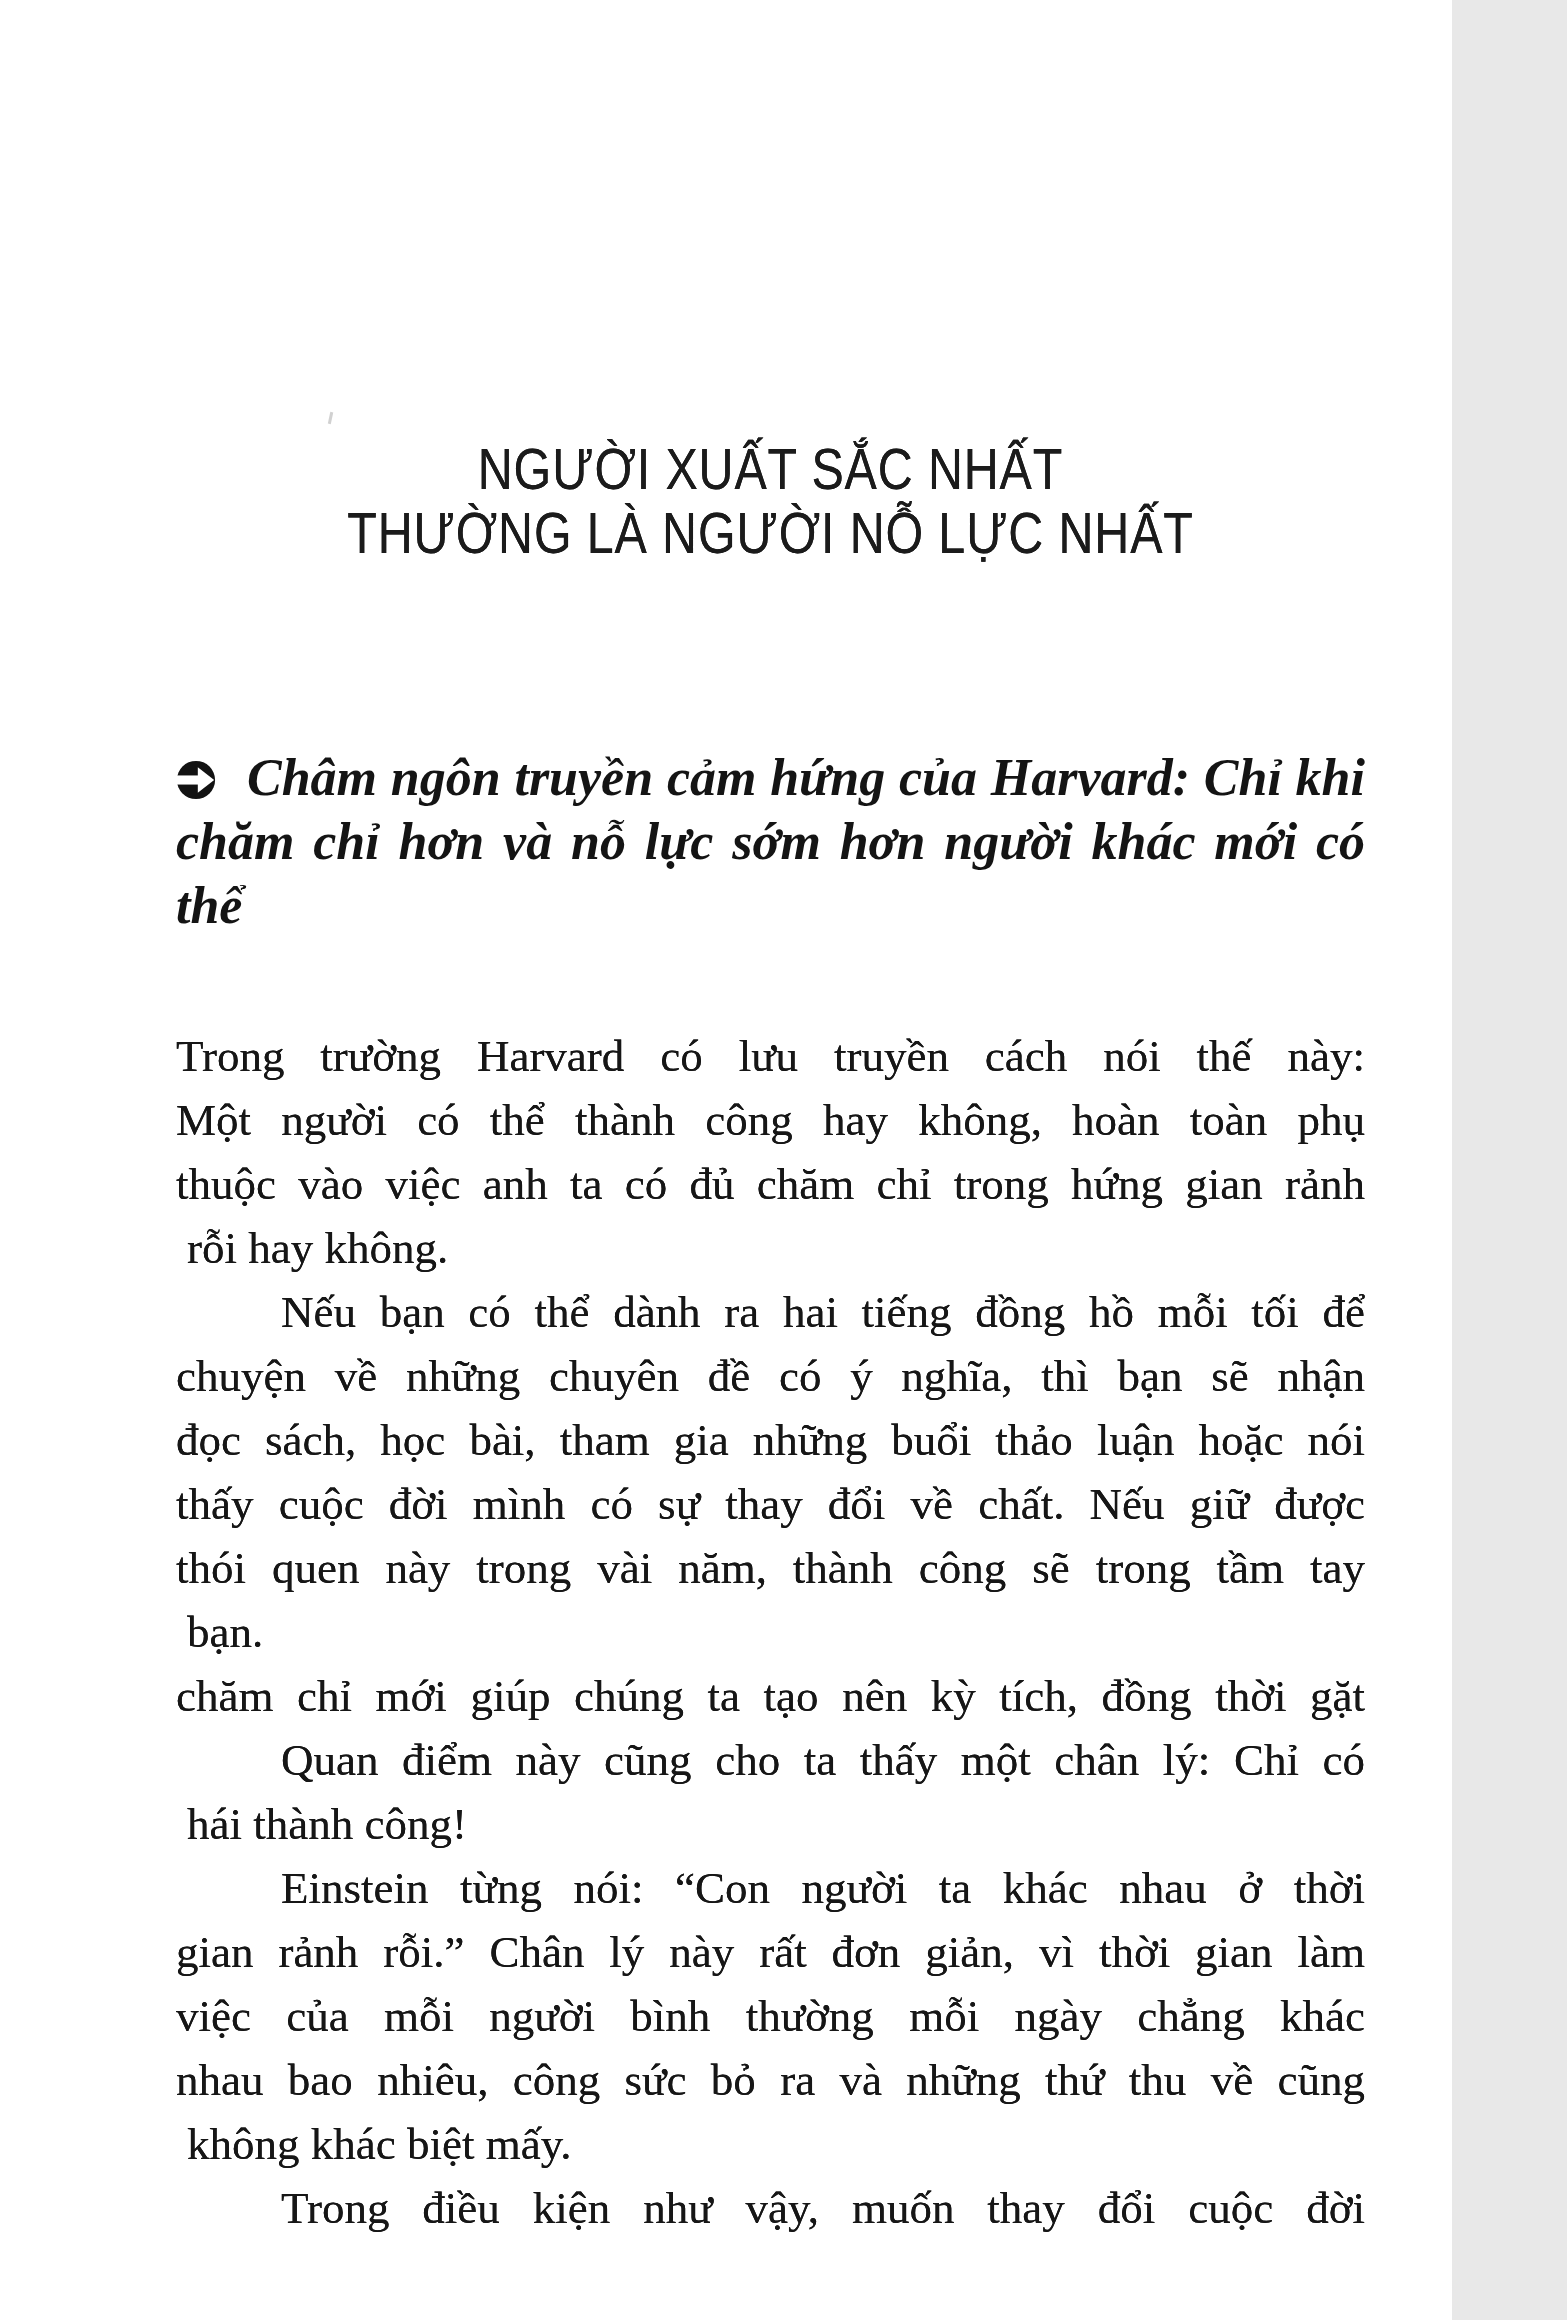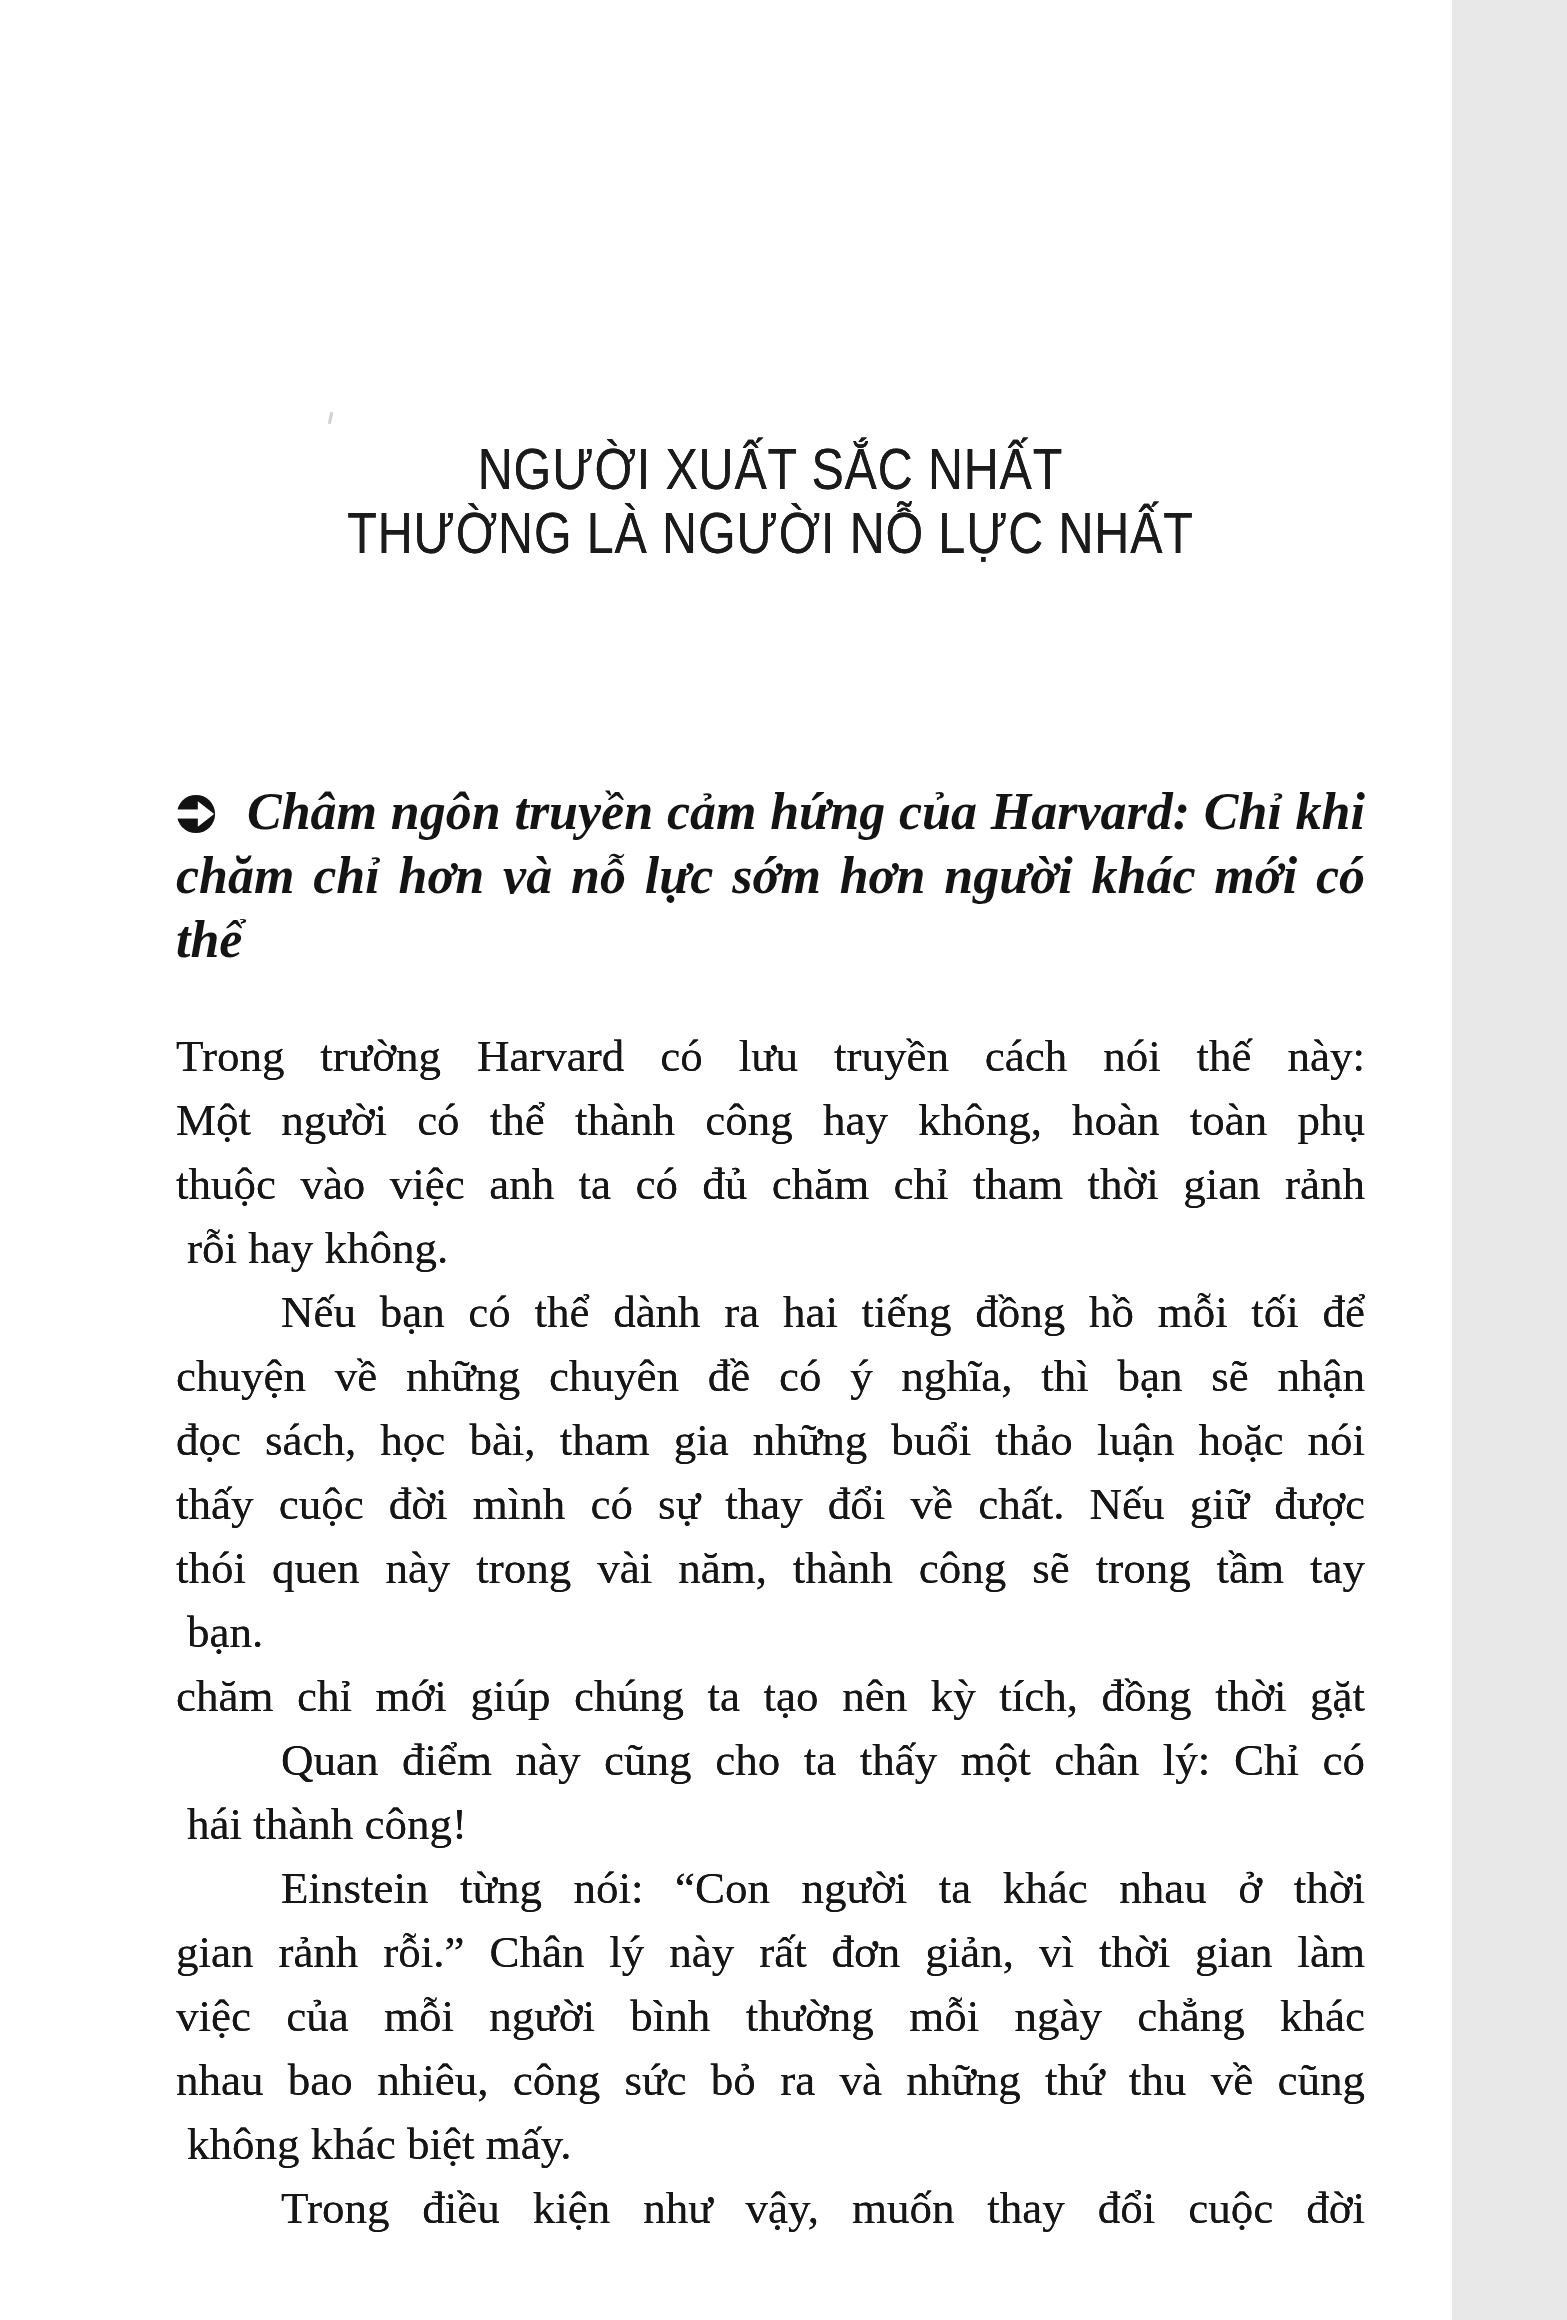--- a/index.html
+++ b/index.html
@@ -22,21 +22,21 @@
     letter-spacing:1px;
     color:#1b1b1b;
     transform:scaleX(0.85);
     transform-origin:50% 0;
     text-shadow:0 0 0.6px #1b1b1b;
     white-space:nowrap;
   }
   
   .quote{
     position:absolute;
-    top:780px;left:176px;width:1189px;
+    top:746px;left:176px;width:1189px;
     font-size:52px;line-height:64px;
     font-style:italic;font-weight:700;
     color:#141414;
   }
   .qline{text-align:justify;text-align-last:justify;}
   .qline.last{text-align-last:left;}
   .bullet{
     display:inline-block;
     width:40px;height:40px;
     margin-right:31px;
@@ -83,21 +83,21 @@
         <rect x="0" y="17" width="26" height="10" fill="#ffffff"></rect>
         <polygon points="24,8 24,36 42,22" fill="#ffffff"></polygon>
       </svg>
     </span>Châm ngôn truyền cảm hứng của Harvard: Chỉ khi</div>
       <div class="qline">chăm chỉ hơn và nỗ lực sớm hơn người khác mới có thể</div>
     </div>
 
   <div class="body-text">
       <div class="line">Trong trường Harvard có lưu truyền cách nói thế này:</div>
       <div class="line">Một người có thể thành công hay không, hoàn toàn phụ</div>
-      <div class="line">thuộc vào việc anh ta có đủ chăm chỉ tham thời gian rảnh</div>
+      <div class="line">thuộc vào việc anh ta có đủ chăm chỉ trong hứng gian rảnh</div>
       <div class="line last">rỗi hay không.</div>
       <div class="line indent">Nếu bạn có thể dành ra hai tiếng đồng hồ mỗi tối để</div>
       <div class="line">chuyện về những chuyên đề có ý nghĩa, thì bạn sẽ nhận</div>
       <div class="line">đọc sách, học bài, tham gia những buổi thảo luận hoặc nói</div>
       <div class="line">thấy cuộc đời mình có sự thay đổi về chất. Nếu giữ được</div>
       <div class="line">thói quen này trong vài năm, thành công sẽ trong tầm tay</div>
       <div class="line last">bạn.</div>
       <div class="line">chăm chỉ mới giúp chúng ta tạo nên kỳ tích, đồng thời gặt</div>
       <div class="line indent">Quan điểm này cũng cho ta thấy một chân lý: Chỉ có</div>
       <div class="line last">hái thành công!</div>

